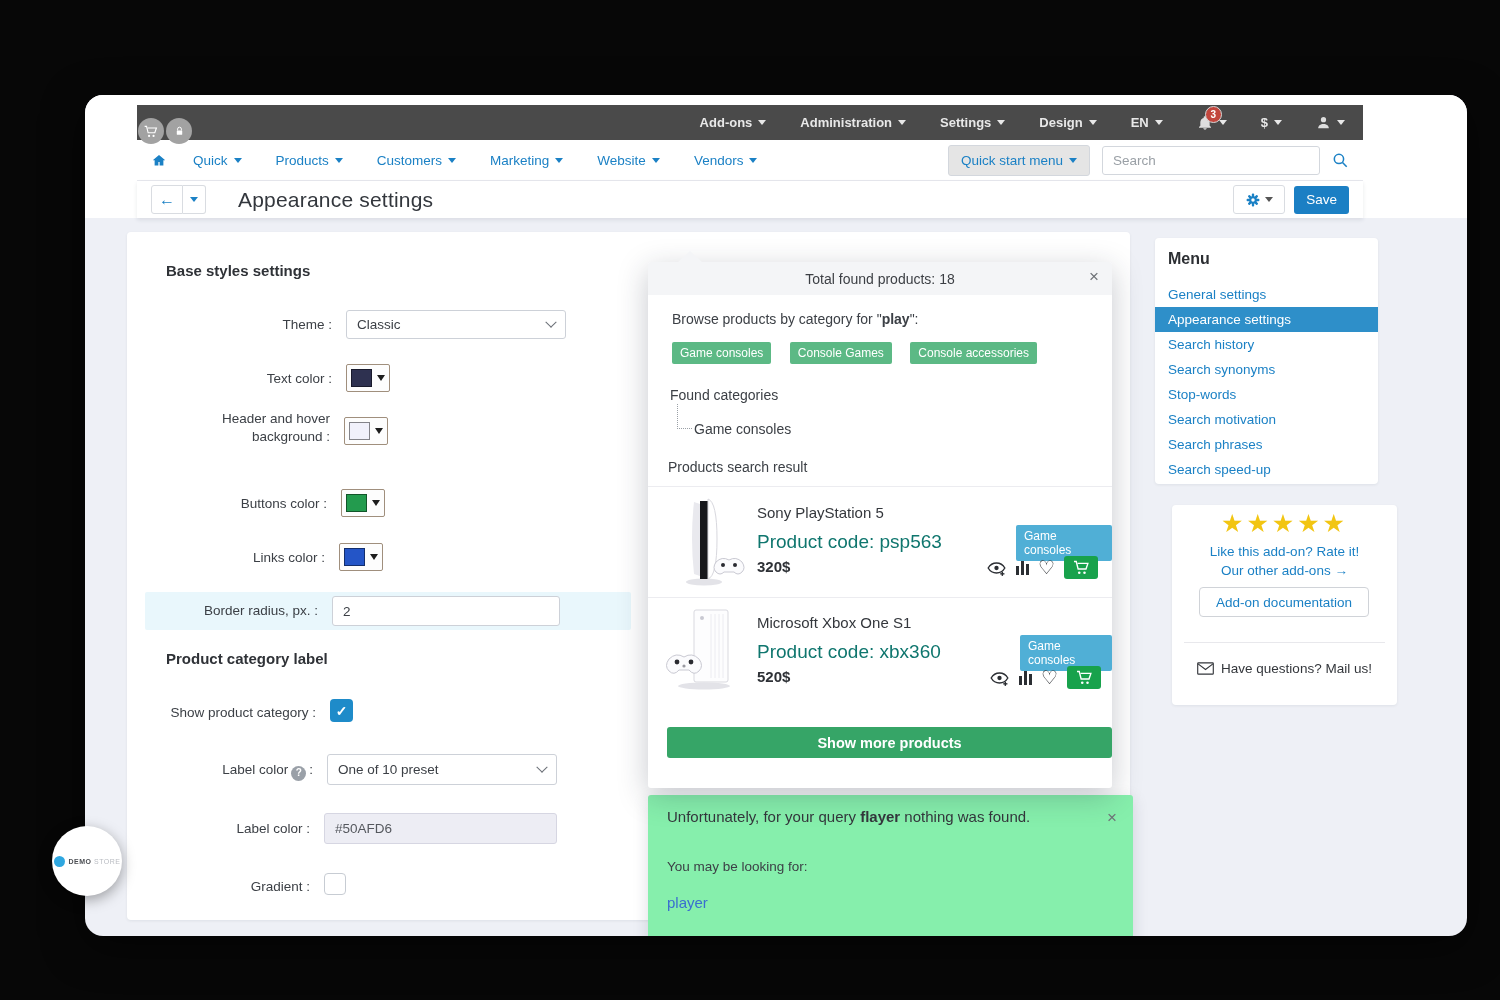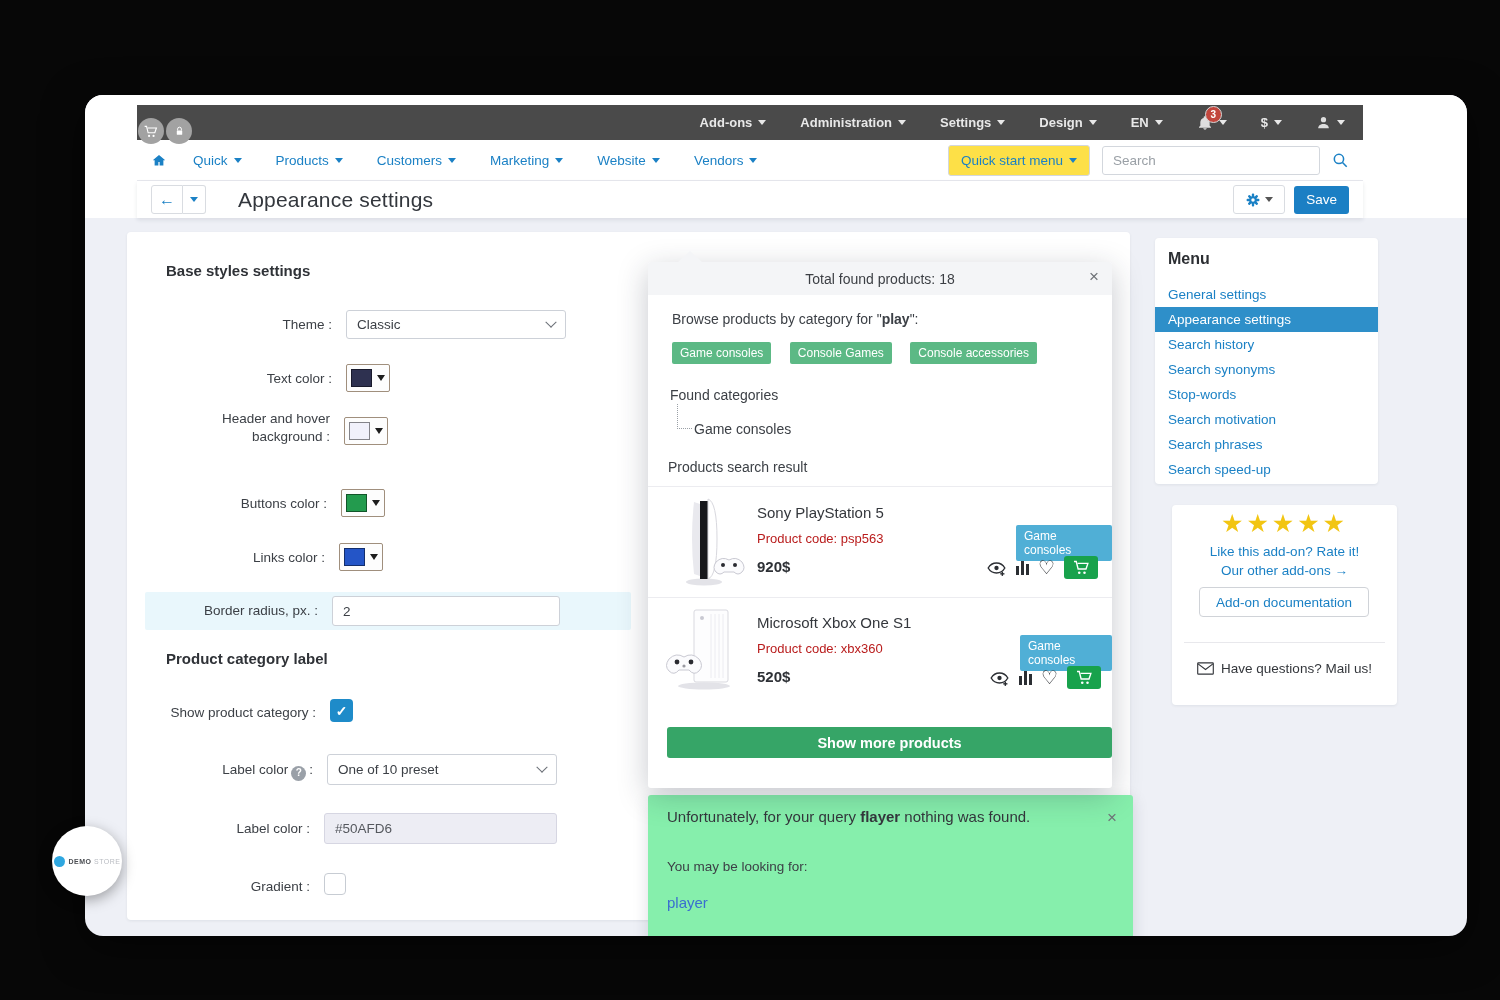--- a/index.html
+++ b/index.html
@@ -10,21 +10,21 @@
   .darkbar{left:52px;top:10px;width:1226px;height:35px;background:#4a4a4a;display:flex;align-items:center;justify-content:flex-end;padding-right:18px;box-sizing:border-box;gap:34px;}
   .tb-item{color:#e8e8e8;font-size:13px;font-weight:bold;display:flex;align-items:center;cursor:pointer;}
   .caret{display:inline-block;width:0;height:0;border-left:4px solid transparent;border-right:4px solid transparent;border-top:5px solid currentColor;margin-left:6px;vertical-align:middle;}
   .circ-ico{width:26px;height:26px;border-radius:50%;background:#a2a2a2;display:flex;align-items:center;justify-content:center;z-index:6;}
   .bellwrap{position:relative;display:flex;align-items:center;color:#e8e8e8;}
   .bell-badge{position:absolute;top:-9px;left:8px;background:#c2463d;border:1px solid #d8d8d8;color:#fff;width:15px;height:15px;border-radius:50%;font-size:10px;font-weight:bold;display:flex;align-items:center;justify-content:center;}
   
   .navbar{left:52px;top:45px;width:1226px;height:41px;background:#fff;border-bottom:1px solid #e7e8ee;display:flex;align-items:center;box-sizing:border-box;padding:0 14px;}
   .nav-item{color:#1b81c5;font-size:13.5px;margin-right:34px;display:flex;align-items:center;cursor:pointer;white-space:nowrap;}
   .nav-right{margin-left:auto;display:flex;align-items:center;gap:12px;}
-  .qs-btn{border:1px solid #d3d7dd;border-radius:3px;height:29px;display:flex;align-items:center;padding:0 12px;color:#1b81c5;font-size:13.5px;background:#fde047;cursor:pointer;}
+  .qs-btn{border:1px solid #d3d7dd;border-radius:3px;height:29px;display:flex;align-items:center;padding:0 12px;color:#1b81c5;font-size:13.5px;background:#e5e5e5;cursor:pointer;}
   .search-box{border:1px solid #d3d7dd;border-radius:3px;height:29px;width:218px;box-sizing:border-box;font-size:13.5px;padding:0 10px;color:#3c4046;outline:none;background:#fff;}
   .search-box::placeholder{color:#9aa0a6;}
   
   .titlebar{left:52px;top:86px;width:1226px;height:37px;background:#fff;box-shadow:0 2px 4px rgba(40,50,70,.10);display:flex;align-items:center;box-sizing:border-box;padding:0 14px;z-index:3;}
   .btn-group{display:flex;}
   .sq-btn{border:1px solid #d9dce1;background:#fff;height:27px;display:flex;align-items:center;justify-content:center;color:#1b81c5;cursor:pointer;}
   .sq-btn.first{width:30px;border-radius:3px 0 0 3px;font-weight:bold;}
   .sq-btn.second{width:22px;border-left:none;border-radius:0 3px 3px 0;}
   .page-title{font-size:21px;color:#33373d;margin-left:32px;letter-spacing:.2px;}
   .tb-right{margin-left:auto;display:flex;align-items:center;gap:9px;}
@@ -47,21 +47,21 @@
   
   .popup{left:563px;top:167px;width:464px;height:526px;background:#fff;border-radius:3px;box-shadow:0 8px 30px rgba(30,40,60,.25);z-index:5;}
   .popup-arrow{position:absolute;left:30px;top:-11px;width:0;height:0;border-left:12px solid transparent;border-right:12px solid transparent;border-bottom:11px solid #f4f5f7;}
   .popup-head{height:33px;background:#f4f5f7;border-radius:3px 3px 0 0;display:flex;align-items:center;justify-content:center;font-size:14px;color:#3c3f44;position:relative;}
   .close-x{position:absolute;right:13px;top:6px;color:#6f7378;font-size:17px;cursor:pointer;line-height:1;}
   .ptext{position:absolute;font-size:14px;color:#3c4046;}
   .gtag{display:inline-block;background:#5cb985;color:#fff;font-size:12px;padding:4px 8px;border-radius:2px;margin-right:14px;cursor:pointer;}
   .tree-stub{position:absolute;left:29px;top:142px;width:14px;height:24px;border-left:1px dotted #9aa0a6;border-bottom:1px dotted #9aa0a6;}
   .p-hr{position:absolute;left:0;width:464px;height:1px;background:#ececf0;}
   .prod-name{position:absolute;left:109px;font-size:15px;color:#34373c;}
-  .prod-code{position:absolute;left:109px;font-size:13px;color:#b91c1c;}
+  .prod-code{position:absolute;left:109px;font-size:19px;color:#0f766e;}
   .prod-price{position:absolute;left:109px;font-size:15px;font-weight:bold;color:#2e3136;}
   .btag{position:absolute;background:#50afd6;color:#fff;font-size:12px;padding:4px 8px;border-radius:2px;cursor:pointer;}
   .icon-row{position:absolute;display:flex;align-items:center;gap:9px;}
   .bars{display:inline-flex;align-items:flex-end;gap:2px;cursor:pointer;}
   .bars span{display:inline-block;width:3px;background:#2b2e33;}
   .heart{font-size:19px;color:#2b2e33;cursor:pointer;line-height:1;}
   .cart-btn{width:34px;height:23px;background:#18a24c;border-radius:3px;display:flex;align-items:center;justify-content:center;cursor:pointer;}
   .showmore{position:absolute;left:19px;top:465px;width:445px;height:31px;background:#36a567;border:none;border-radius:3px;color:#fff;font-size:14.5px;font-weight:bold;cursor:pointer;font-family:inherit;}
   
   .nores{left:563px;top:700px;width:485px;height:170px;background:#86efac;border-radius:3px;box-shadow:0 4px 16px rgba(30,40,60,.15);z-index:4;}
@@ -307,21 +307,21 @@
         <rect x="42" y="5" width="8" height="78" fill="#17181c"></rect>
         <path d="M50 3 q9 3 9 40 q0 37 -9 40 z" fill="#fff" stroke="#d8d8de" stroke-width="1"></path>
         <g transform="translate(54,60)">
           <path d="M4 6 Q10 0 17 4 Q24 0 30 6 Q34 12 30 16 Q26 20 22 16 H12 Q8 20 4 16 Q0 12 4 6 z" fill="#fbfbfd" stroke="#c9c9d2"></path>
           <circle cx="11" cy="9" r="2" fill="#2a2b31"></circle>
             <circle cx="23" cy="9" r="2" fill="#2a2b31"></circle>
         </g>
       </svg>
       <div class="prod-name" style="top:242px;">Sony PlayStation 5</div>
       <div class="prod-code" style="top:269px;">Product code: psp563</div>
-      <div class="prod-price" style="top:296px;">920$</div>
+      <div class="prod-price" style="top:296px;">320$</div>
       <div class="btag" style="left:368px;top:263px;">Game consoles</div>
       <div class="icon-row" style="left:338px;top:294px;">
         <span style="display:flex;cursor:pointer;">
             <svg width="21" height="20" viewBox="0 0 24 24">
               <path d="M2 12s3.5-6 10-6 10 6 10 6-3.5 6-10 6S2 12 2 12z" stroke="#2b2e33" stroke-width="1.7" fill="none"></path>
               <circle cx="12" cy="12" r="2.6" fill="#2b2e33"></circle>
               <line x1="19" y1="16.5" x2="19" y2="21.5" stroke="#2b2e33" stroke-width="1.7"></line>
               <line x1="16.5" y1="19" x2="21.5" y2="19" stroke="#2b2e33" stroke-width="1.7"></line>
             </svg>
           </span>

